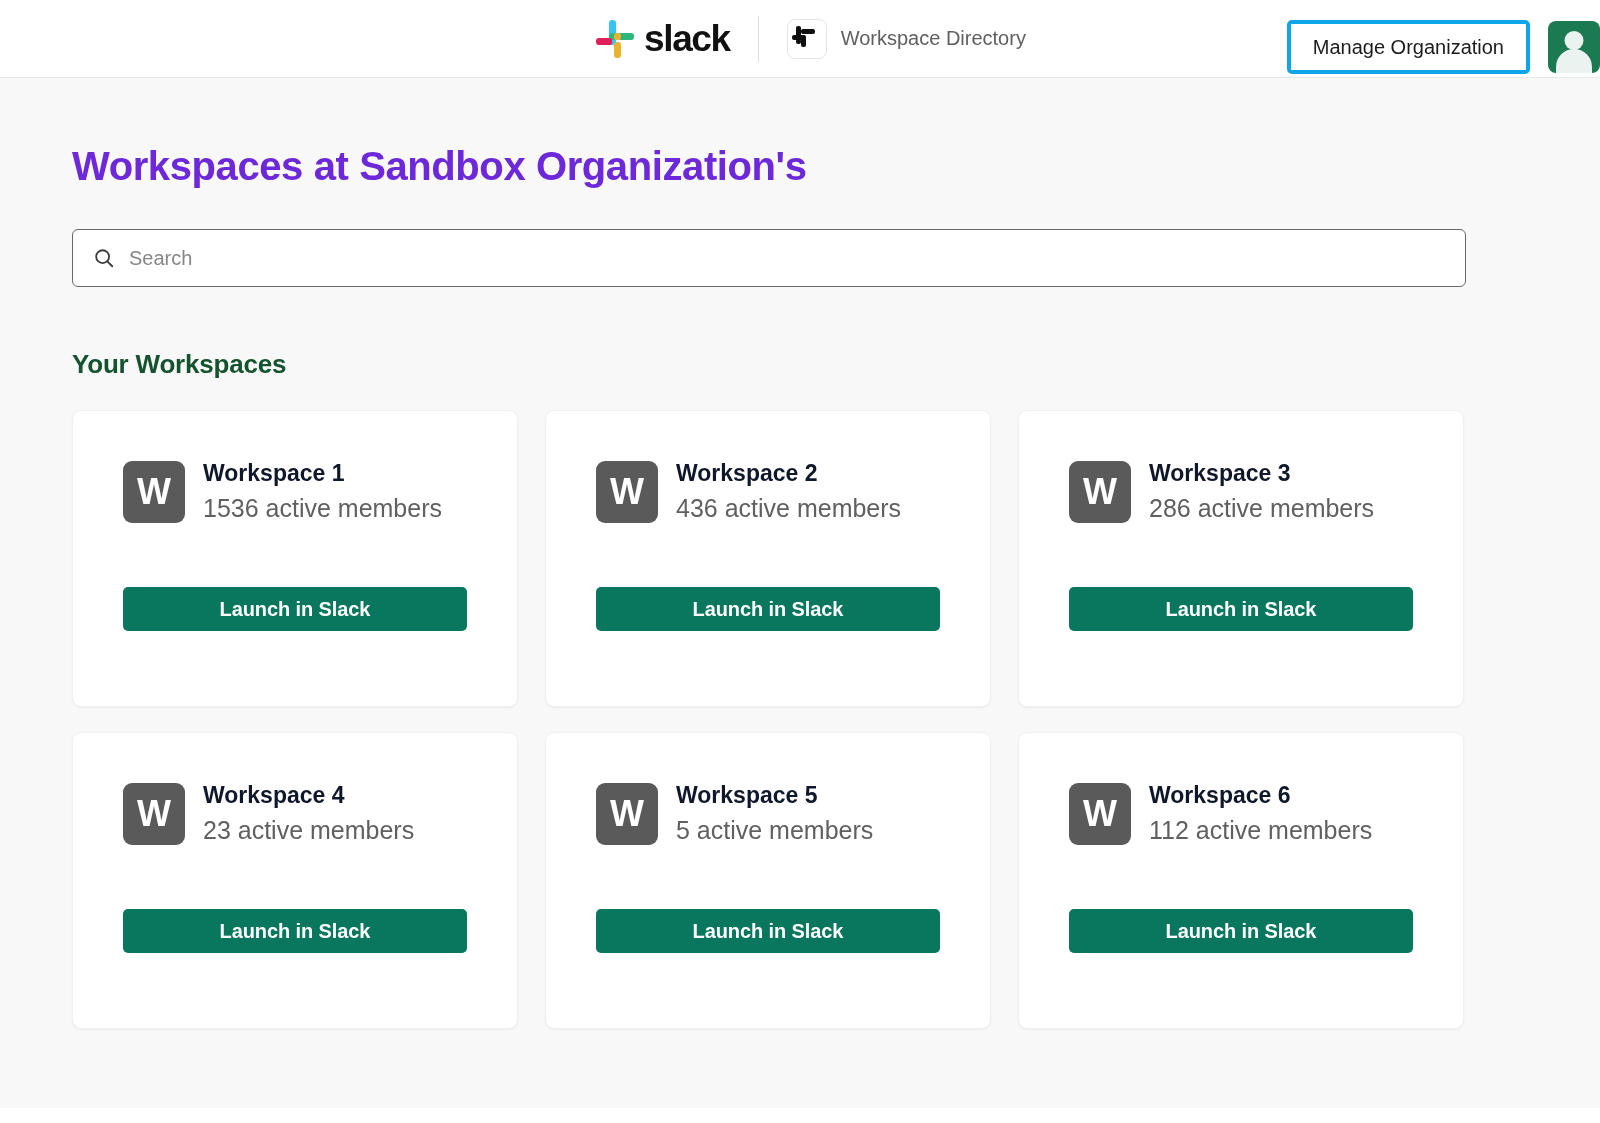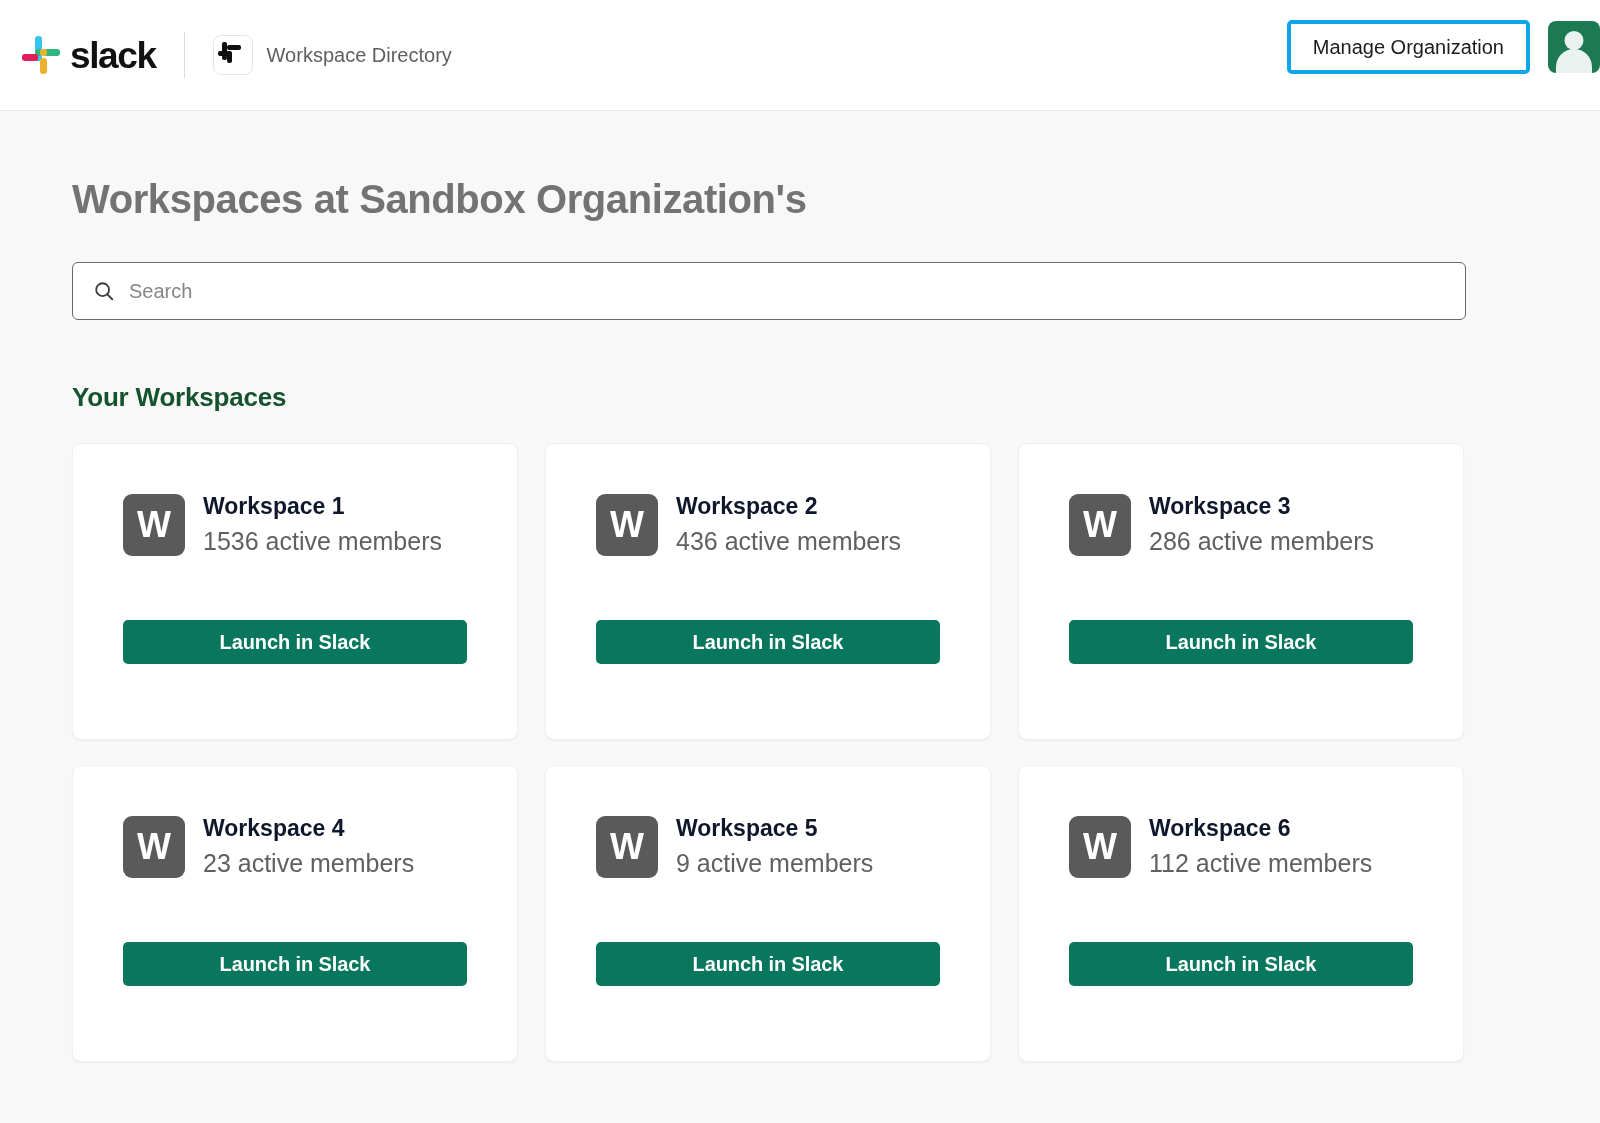--- a/index.html
+++ b/index.html
@@ -10,27 +10,28 @@
   body {
     width: 1600px;
     height: 1123px;
     font-family: "Liberation Sans", sans-serif;
     color: #1d1c1d;
     overflow: hidden;
   }
 
   
   .topbar {
-    height: 111px;
+    height: 78px;
     background: #ffffff;
     border-bottom: 1px solid #e8e8e8;
     display: flex;
     align-items: center;
     box-sizing: border-box;
     position: relative;
+    justify-content: center;
   }
   .brand {
     display: flex;
     align-items: center;
     margin-left: 22px;
     gap: 12px;
   }
   .slack-mark {
     width: 38px;
     height: 38px;
@@ -138,21 +139,21 @@
   }
   .page-inner {
     padding: 0 72px;
   }
   h1.page-title {
     font-size: 40px;
     font-weight: 700;
     letter-spacing: -0.4px;
     margin: 0;
     padding-top: 66px;
-    color: #737373;
+    color: #6d28d9;
   }
 
   .search-wrap {
     margin-top: 40px;
     height: 58px;
     background: #ffffff;
     border: 1px solid #696969;
     border-radius: 6px;
     display: flex;
     align-items: center;
@@ -351,21 +352,21 @@
           </div>
         </div>
         <button class="launch-btn">Launch in Slack</button>
       </div>
 
       <div class="ws-card">
         <div class="ws-head">
           <div class="ws-avatar">W</div>
           <div>
             <div class="ws-name">Workspace 5</div>
-            <div class="ws-members">9 active members</div>
+            <div class="ws-members">5 active members</div>
           </div>
         </div>
         <button class="launch-btn">Launch in Slack</button>
       </div>
 
       <div class="ws-card">
         <div class="ws-head">
           <div class="ws-avatar">W</div>
           <div>
             <div class="ws-name">Workspace 6</div>

